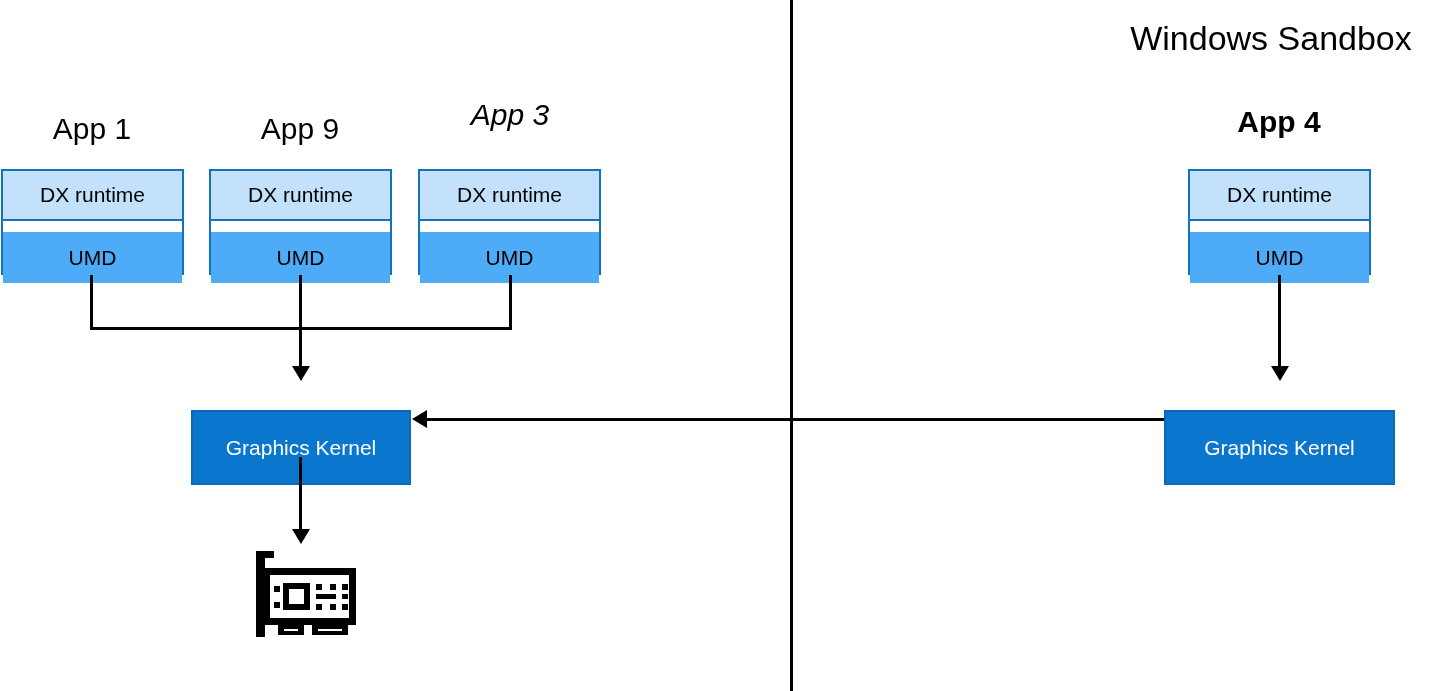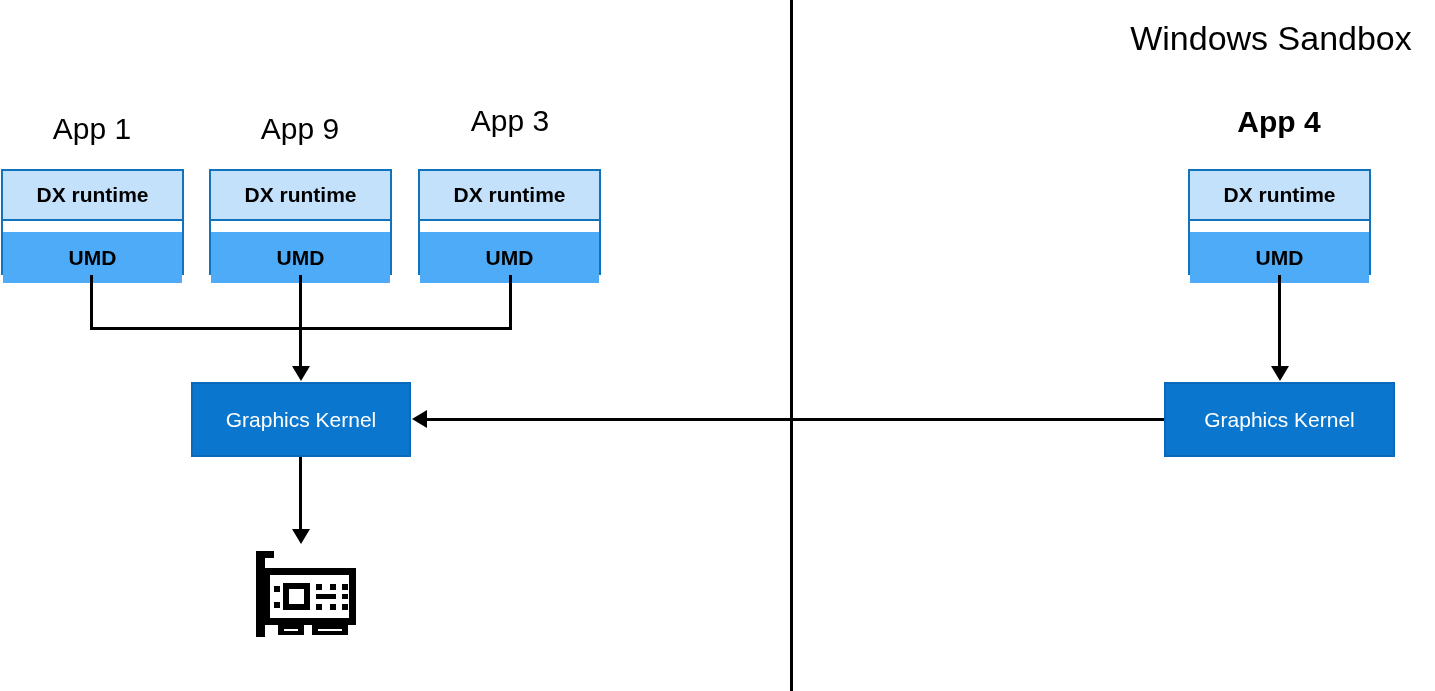--- a/index.html
+++ b/index.html
@@ -38,21 +38,20 @@
     text-align: center;
     white-space: nowrap;
     font-weight: 400;
   }
 
   
   .app-stack {
     position: absolute;
     box-sizing: border-box;
     border: 2px solid #1073BC;
-    font-weight: bold;
   }
   .layer {
     box-sizing: border-box;
     width: 100%;
     display: flex;
     align-items: center;
     justify-content: center;
     font-size: 21px;
     line-height: 24px;
     color: #000000;
@@ -75,20 +74,21 @@
     box-sizing: border-box;
     background: #0A76CE;
     border: 2px solid #0A69B8;
     display: flex;
     align-items: center;
     justify-content: center;
     font-size: 21px;
     line-height: 24px;
     color: #ffffff;
     white-space: nowrap;
+    margin-top: 28px;
   }
 
   
   .vline {
     position: absolute;
     width: 3px;
     background: #000000;
   }
   .hline {
     position: absolute;
@@ -128,21 +128,21 @@
 
 
   <div class="zone-title" style="left:1071px; top:18px; width:400px;">Windows Sandbox</div>
 
   <div class="divider" style="left:790px; top:0px; height:691px;"></div>
 
   <div class="app-title" style="left:-8px; top:111px; width:200px;">App 1</div>
 
   <div class="app-title" style="left:200px; top:111px; width:200px;">App 9</div>
 
-  <div class="app-title" style="left:410px; top:103px; width:200px;">App 3</div>
+  <div class="app-title" style="left:410px; top:97px; width:200px;font-style:italic;">App 3</div>
 
   <div class="app-title" style="left:1179px; top:104px; width:200px;font-weight:bold;">App 4</div>
 
   <div class="app-stack" style="left:1px; top:169px; width:183px; height:106px;">
     <div class="layer layer-dx">DX runtime</div>
     <div class="layer layer-umd">UMD</div>
   </div>
 
   <div class="app-stack" style="left:209px; top:169px; width:183px; height:106px;">
     <div class="layer layer-dx">DX runtime</div>

